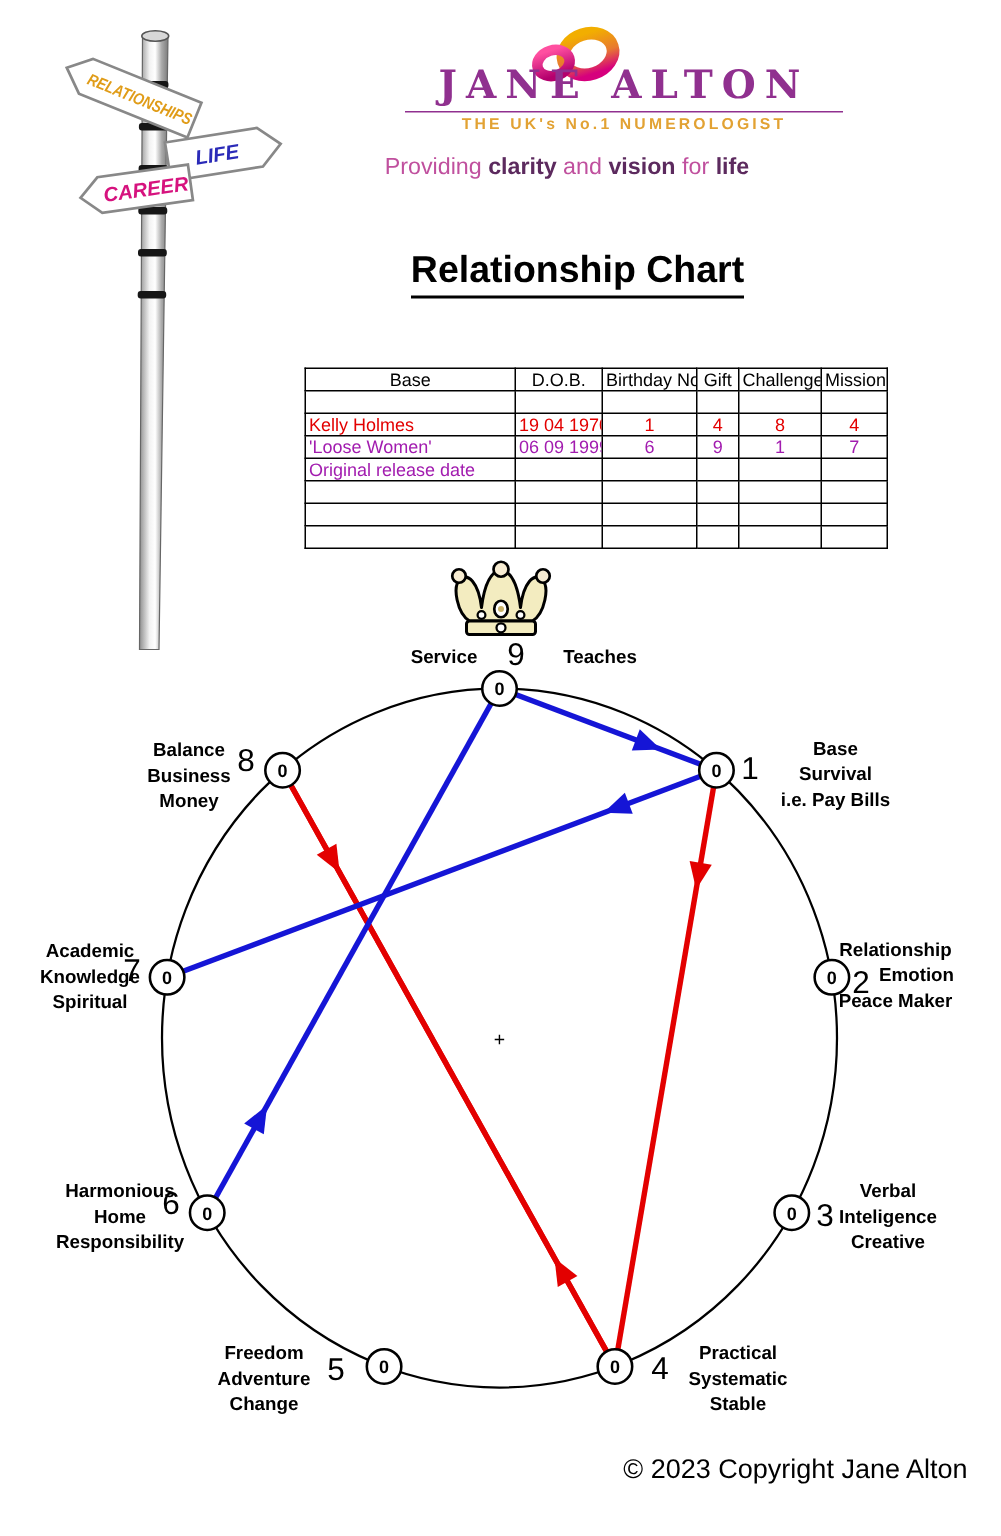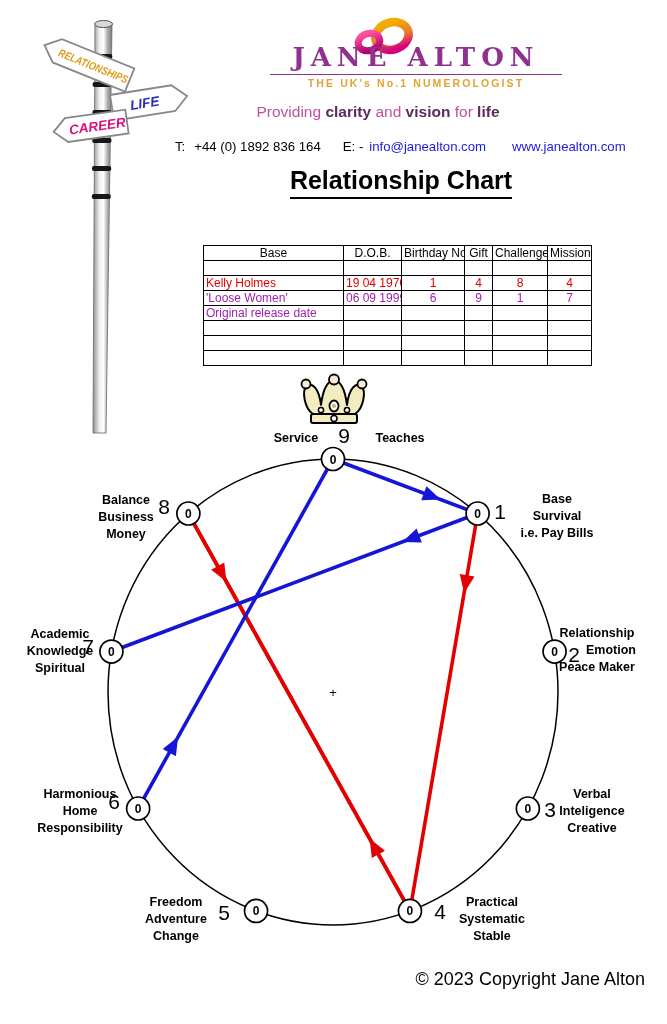--- a/index.html
+++ b/index.html
@@ -18,21 +18,21 @@
   .slogan b{color:#5c2a5e;}
   .contact{position:absolute;left:175px;top:139px;width:420px;text-align:center;
            font-size:13.2px;white-space:nowrap;}
   .contact .lbl{color:#000;}
   .contact .lnk{color:#1a1ae0;cursor:pointer;}
   .contact .gap1{margin-left:9px;}
   .contact .gap2{margin-left:22px;}
   .contact .gap3{margin-left:6px;}
   .contact .gap4{margin-left:26px;}
 
-  .title-wrap{position:absolute;left:206px;top:166px;width:390px;text-align:center;}
+  .title-wrap{position:absolute;left:190px;top:166px;width:390px;text-align:center;}
   .title-wrap span{display:inline-block;font-size:25px;font-weight:bold;
                    border-bottom:2.6px solid #000;padding-bottom:2px;}
 
   
   .dtable{position:absolute;left:203px;top:245px;width:388px;border-collapse:collapse;
           table-layout:fixed;}
   .dtable th,.dtable td{border:1.5px solid #000;font-size:12px;font-weight:normal;
           line-height:13px;height:14px;padding:0 2px;white-space:nowrap;overflow:hidden;
           text-align:center;}
   .dtable td.cell-name{text-align:left;margin-left:13px;}
@@ -116,23 +116,20 @@
 
   <div class="slogan">
     <span>Providing</span>
     <b>clarity</b>
     <span>and</span>
     <b>vision</b>
     <span>for</span>
     <b>life</b>
   </div>
 
-  <div class="contact">
-    <span class="lbl">T:</span><span class="lbl gap1">+44 (0) 1892 836 164</span><span class="lbl gap2">E: -</span><span class="lnk gap3">info@janealton.com</span><span class="lnk gap4">www.janealton.com</span>
-  </div>
 
   <div class="title-wrap">
     <span>Relationship Chart</span>
   </div>
 
   <table class="dtable">
     <colgroup>
       <col style="width:140px">
         <col style="width:58px">
         <col style="width:63px">

